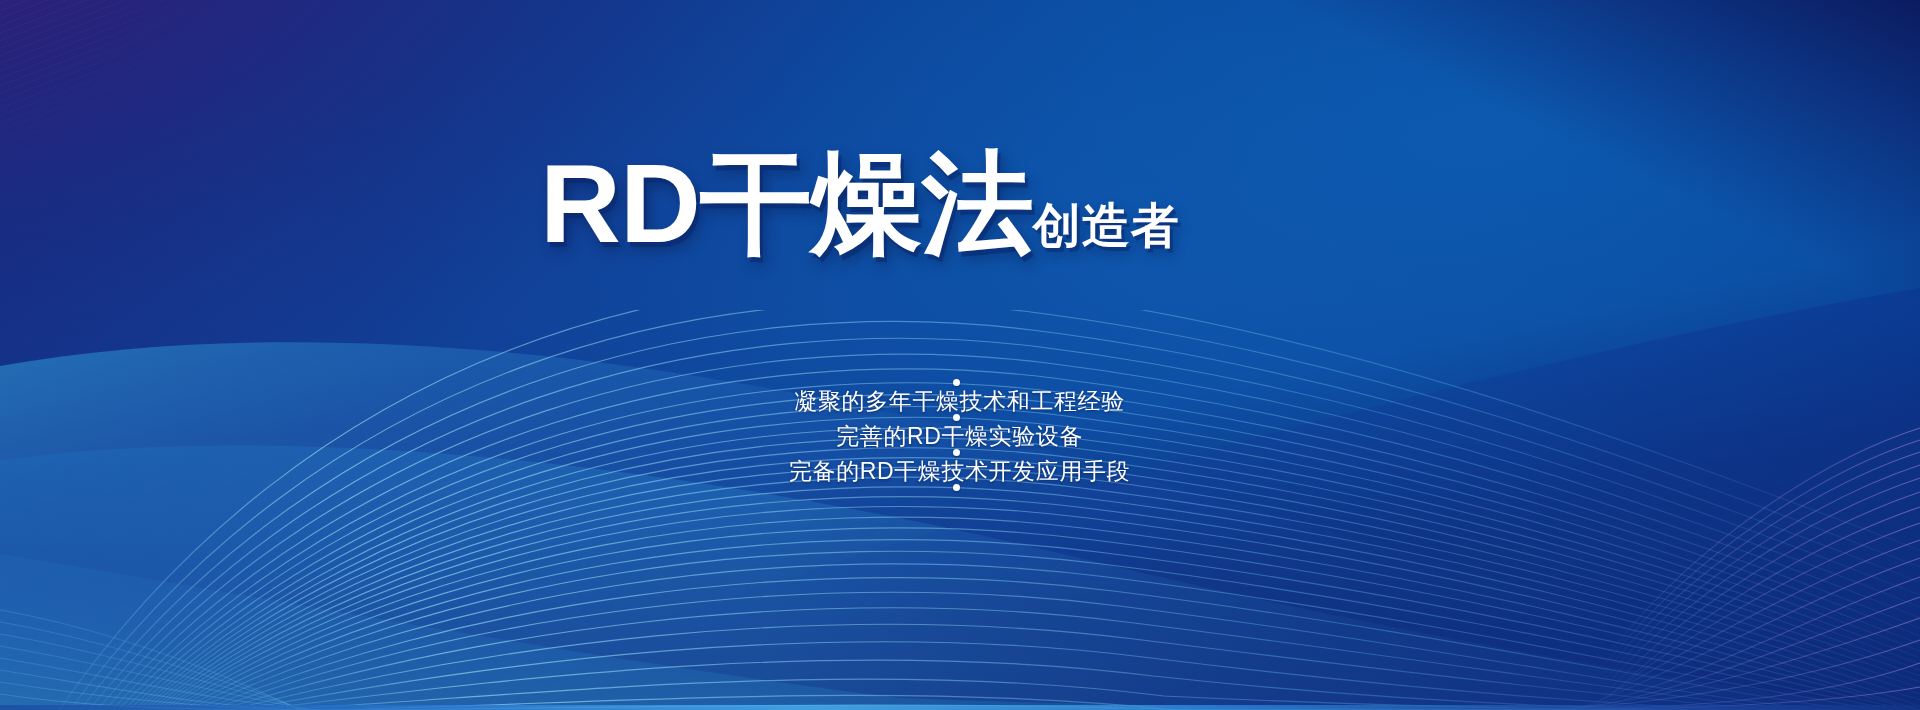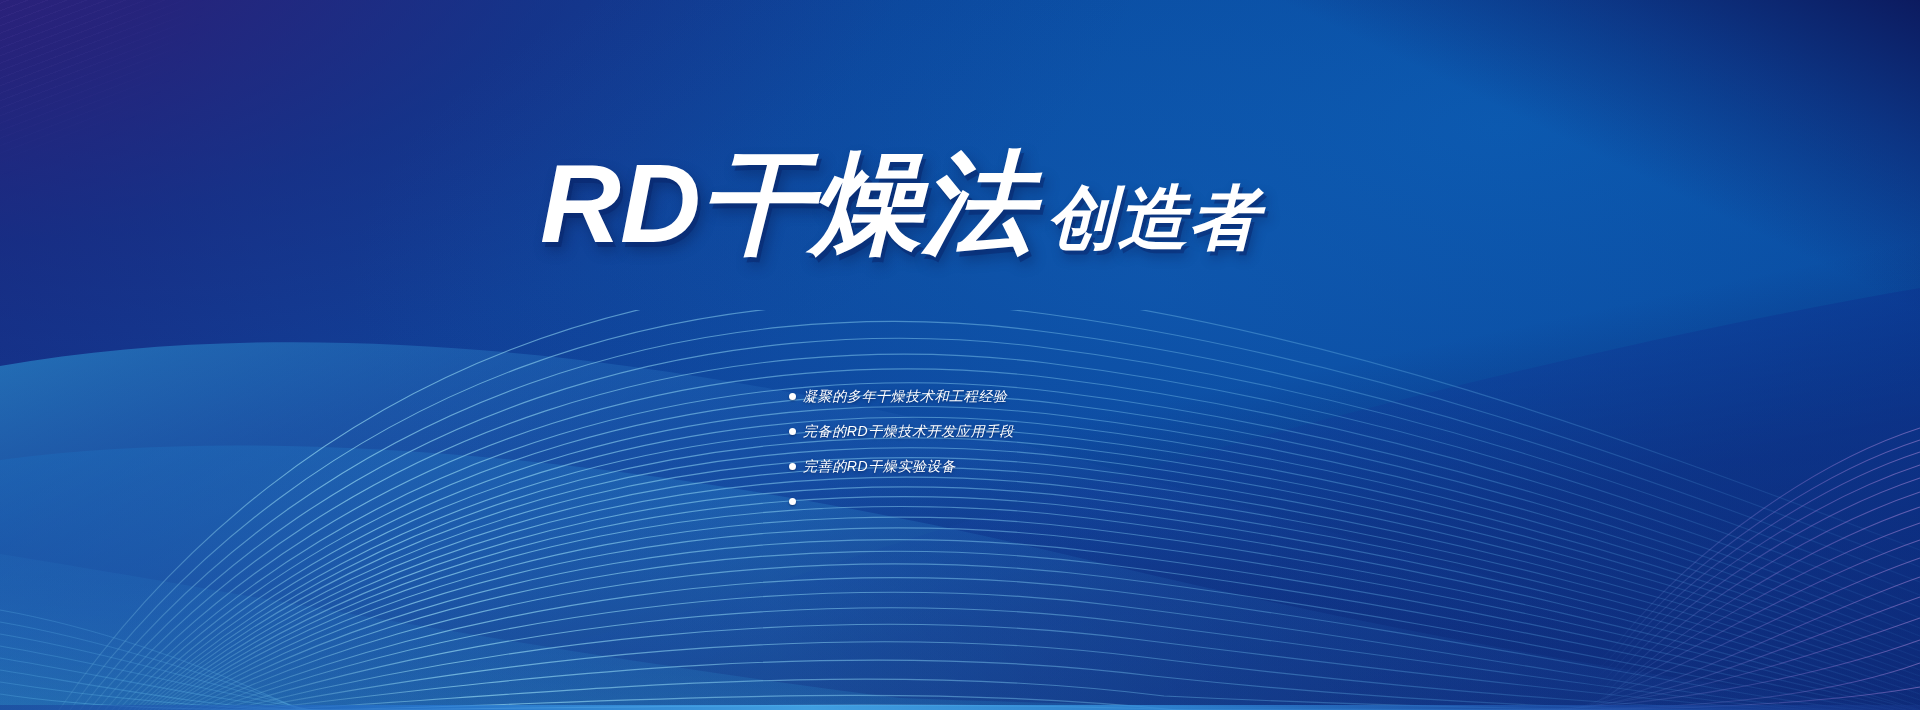--- a/index.html
+++ b/index.html
@@ -65,66 +65,67 @@
   #bottom-rim {
     position:absolute; left:0; bottom:0; width:1920px; height:5px;
     background:linear-gradient(90deg,
       rgba(24,60,150,.55) 0%, rgba(40,120,210,.75) 22%,
       rgba(70,170,235,.85) 42%, rgba(50,140,220,.75) 62%,
       rgba(30,80,175,.6) 84%, rgba(22,54,140,.5) 100%);
     pointer-events:none;
   }
 
   
-  #content { position:absolute; inset:0;font-style:italic; }
+  #content { position:absolute; inset:0; }
 
   
   #headline {
     position:absolute;
     left:540px; top:148px;
     display:flex; align-items:baseline;
     white-space:nowrap;
     line-height:1;
   }
   #headline-main {
     font-size:112px;
     font-weight:700;
     color:#ffffff;
     letter-spacing:-1px;
     text-shadow:
       3px 5px 0 rgba(10,38,110,.55),
       5px 8px 14px rgba(6,24,76,.45);
   }
   #headline-sub {
-    font-size:70px;
+    font-size:48px;
     font-weight:700;
     color:#ffffff;
     letter-spacing:1px;
-    margin-left:14px;
+    margin-left:0;
     text-shadow:
       3px 4px 0 rgba(10,38,110,.5),
       4px 7px 12px rgba(6,24,76,.42);
     text-align: right;
   }
 
   
   #feature-list {
     position:absolute;
     left:789px; top:379px;
     list-style:none;
   }
   .feature-item {
     display:flex;
     align-items:center;
     height:35px;
     color:#ffffff;
-    font-size:14px;
+    font-size:23px;
     letter-spacing:.6px;
     text-shadow:0 1px 3px rgba(4,18,64,.55);
     white-space:nowrap;
+    flex-direction:column;
   }
   .feature-bullet {
     width:7px; height:7px;
     border-radius:50%;
     background:#ffffff;
     margin-right:7px;
     flex:0 0 auto;
     box-shadow:0 1px 2px rgba(4,18,64,.5);
   }
 </style>
@@ -274,25 +275,25 @@
       <span id="headline-sub">创造者</span>
     </div>
 
     <ul id="feature-list">
       <li class="feature-item">
         <span class="feature-bullet"></span>
         <span class="feature-text">凝聚的多年干燥技术和工程经验</span>
       </li>
       <li class="feature-item">
         <span class="feature-bullet"></span>
+        <span class="feature-text">完善的RD干燥实验设备</span>
+      </li>
+      <li class="feature-item">
+        <span class="feature-bullet"></span>
         <span class="feature-text">完备的RD干燥技术开发应用手段</span>
-      </li>
-      <li class="feature-item">
-        <span class="feature-bullet"></span>
-        <span class="feature-text">完善的RD干燥实验设备</span>
       </li>
       <li class="feature-item">
         <span class="feature-bullet"></span>
       </li>
     </ul>
 
   </div>
 </div>
 
 </body></html>

